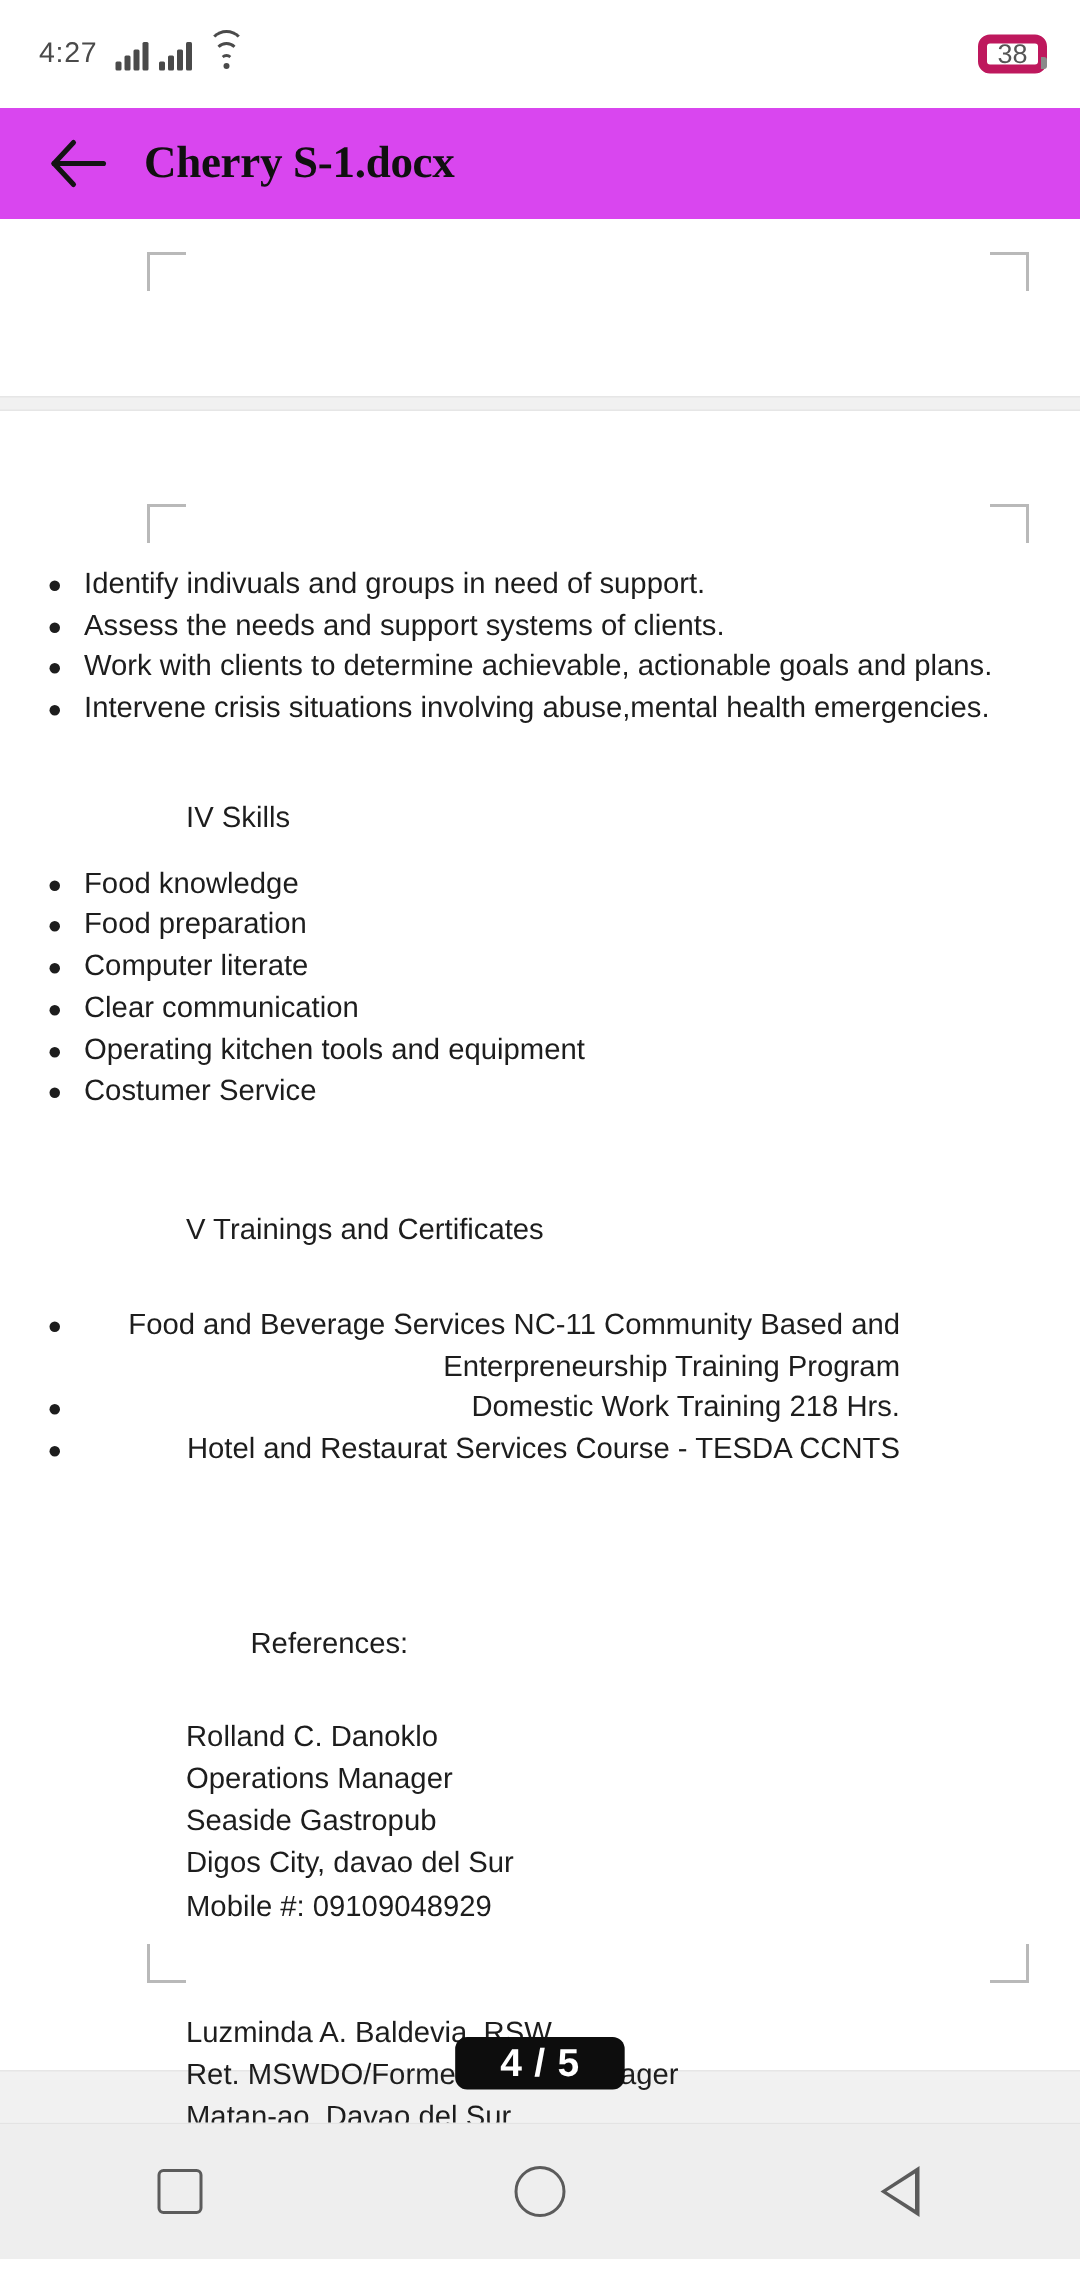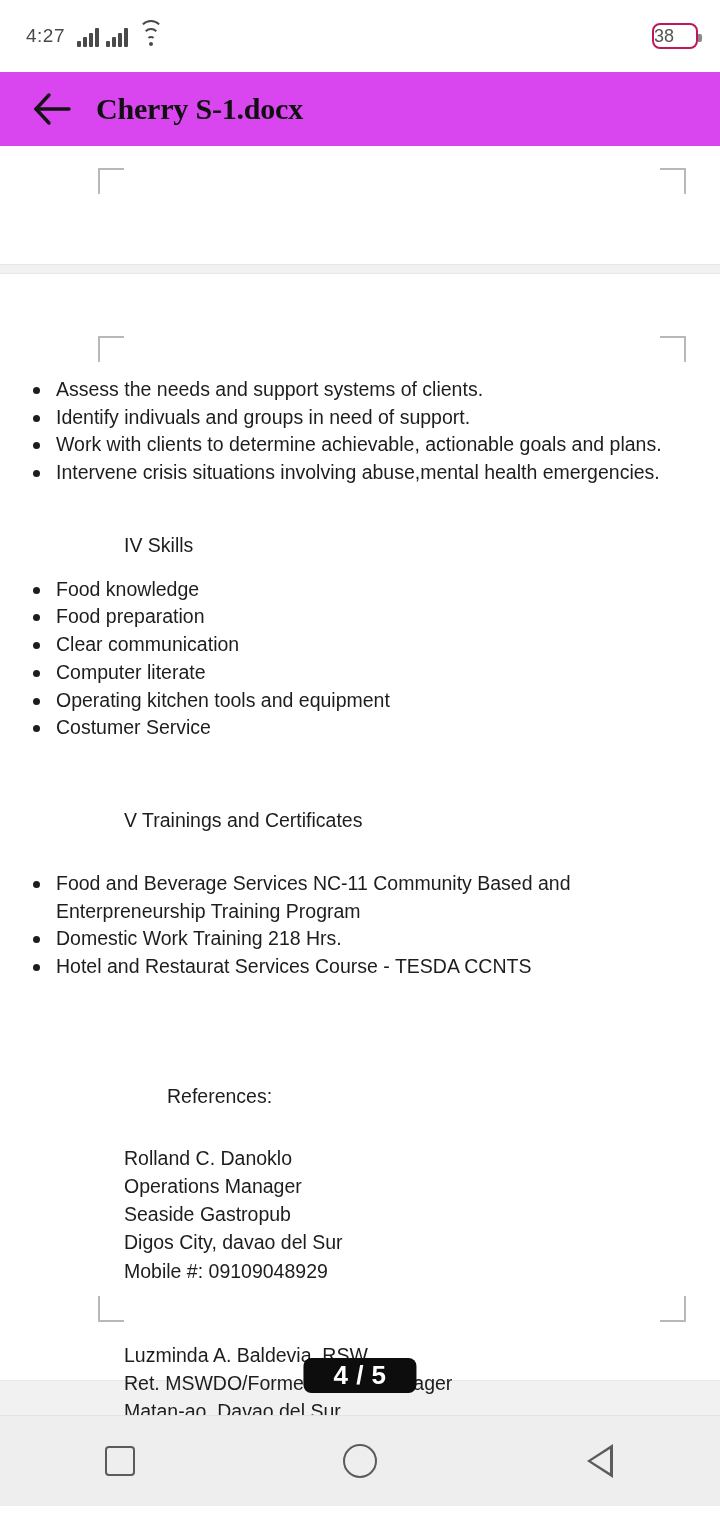--- a/index.html
+++ b/index.html
@@ -83,24 +83,25 @@
     transform: translateX(-50%);
     width: 4px; height: 4px;
     border-radius: 50%;
     background: #4a4a4a;
   }
   .status-spacer { flex: 1 1 auto; }
   .battery {
     position: relative;
     width: 46px;
     height: 26px;
-    border: 2px solid #be185d;
+    border: 6px solid #be185d;
     border-radius: 8px;
     display: flex;
     align-items: center;
+    justify-content: center;
   }
   .battery .cap {
     position: absolute;
     right: -6px;
     top: 9px;
     width: 4px;
     height: 8px;
     background: #8a8a8a;
     border-radius: 0 2px 2px 0;
   }
@@ -322,40 +323,40 @@
 
     <div class="page page-main">
       <div class="crop tl" style="left:98px; top:62px;"></div>
       <div class="crop tr" style="right:34px; top:62px;"></div>
       <div class="crop bl" style="left:98px; bottom:58px;"></div>
       <div class="crop br" style="right:34px; bottom:58px;"></div>
 
       <div class="doc-body">
 
         <ul class="bullets" style="margin-top:102px;">
+          <li>Identify indivuals and groups in need of support.</li>
           <li>Assess the needs and support systems of clients.</li>
-          <li>Identify indivuals and groups in need of support.</li>
           <li>Work with clients to determine achievable, actionable goals and plans.</li>
           <li>Intervene crisis situations involving abuse,mental health emergencies.</li>
         </ul>
 
         <div class="section-head" style="margin-top:47px; padding-left:124px;">IV Skills</div>
 
         <ul class="bullets" style="margin-top:19px;">
           <li>Food knowledge</li>
           <li>Food preparation</li>
+          <li>Computer literate</li>
           <li>Clear communication</li>
-          <li>Computer literate</li>
           <li>Operating kitchen tools and equipment</li>
           <li>Costumer Service</li>
         </ul>
 
         <div class="section-head" style="margin-top:67px; padding-left:124px;">V Trainings and Certificates</div>
 
-        <ul class="bullets" style="margin-top:38px; padding-right:120px;">
+        <ul class="bullets" style="margin-top:38px; padding-right:120px;text-align:right;">
           <li>Food and Beverage Services NC-11 Community Based and Enterpreneurship Training Program</li>
           <li>Domestic Work Training 218 Hrs.</li>
           <li>Hotel and Restaurat Services Course - TESDA CCNTS</li>
         </ul>
 
         <div class="section-head" style="margin-top:104px; padding-left:124px;margin-left:43px;">References:</div>
 
         <div class="para-block blk" style="margin-top:36px; white-space:pre-line;">Rolland C. Danoklo
 Operations Manager
 Seaside Gastropub

